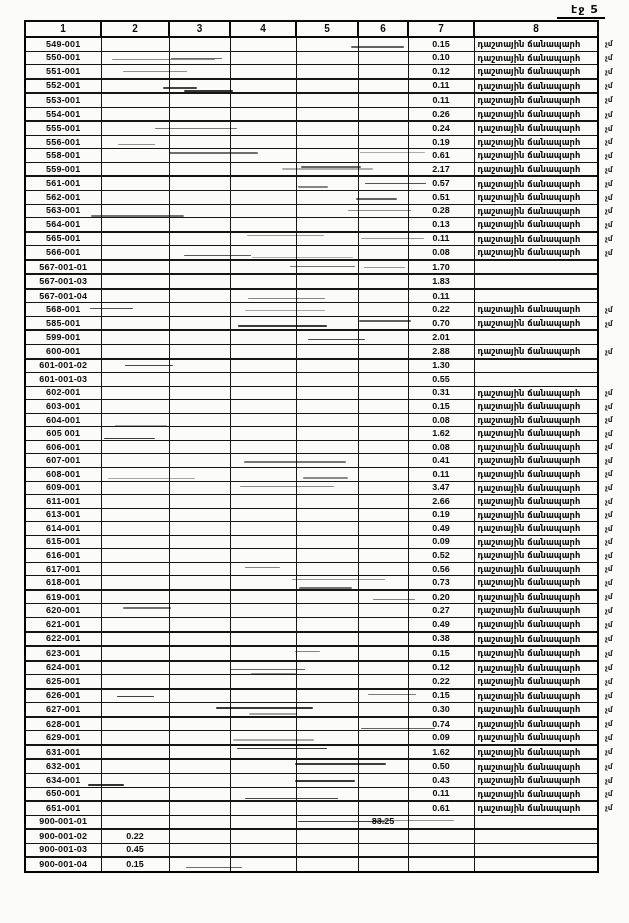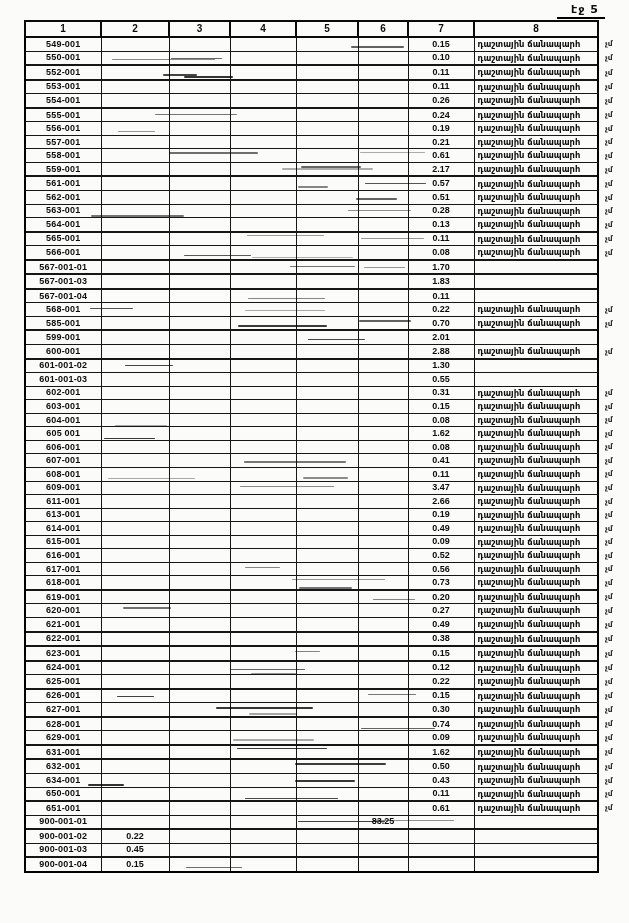--- a/index.html
+++ b/index.html
@@ -123,20 +123,33 @@
         <td>
           <span class="streak" style="top: 6.6px; left: 2%; width: 86%; height: 1px; opacity: 0.59;"></span>
         </td>
         <td></td>
         <td></td>
         <td></td>
         <td>0.10</td>
         <td class="road">դաշտային ճանապարհ</td>
         <td class="note">չմ</td>
       </tr>
+      <tr>
+        <td class="code">551-001</td>
+        <td>
+          <span class="streak" style="top: 5.7px; left: 32%; width: 96%; height: 1px; opacity: 0.42;"></span>
+        </td>
+        <td></td>
+        <td></td>
+        <td></td>
+        <td></td>
+        <td>0.12</td>
+        <td class="road">դաշտային ճանապարհ</td>
+        <td class="note">չմ</td>
+      </tr>
       <tr class="bt2">
         <td class="code">552-001</td>
         <td></td>
         <td>
           <span class="streak" style="top: 10.2px; left: 24%; width: 82%; height: 2px; opacity: 0.79;"></span>
           <span class="streak" style="top: 7.6px; left: -11%; width: 57%; height: 2px; opacity: 0.73;"></span>
         </td>
         <td></td>
         <td></td>
         <td></td>
@@ -182,31 +195,20 @@
       <tr>
         <td class="code">556-001</td>
         <td>
           <span class="streak" style="top: 8.5px; left: 25%; width: 55%; height: 1px; opacity: 0.41;"></span>
         </td>
         <td></td>
         <td></td>
         <td></td>
         <td></td>
         <td>0.19</td>
-        <td class="road">դաշտային ճանապարհ</td>
-        <td class="note">չմ</td>
-      </tr>
-      <tr>
-        <td class="code">557-001</td>
-        <td></td>
-        <td></td>
-        <td></td>
-        <td></td>
-        <td></td>
-        <td>0.21</td>
         <td class="road">դաշտային ճանապարհ</td>
         <td class="note">չմ</td>
       </tr>
       <tr>
         <td class="code">558-001</td>
         <td></td>
         <td>
           <span class="streak" style="top: 3.1px; left: -1%; width: 148%; height: 2px; opacity: 0.56;"></span>
         </td>
         <td></td>

